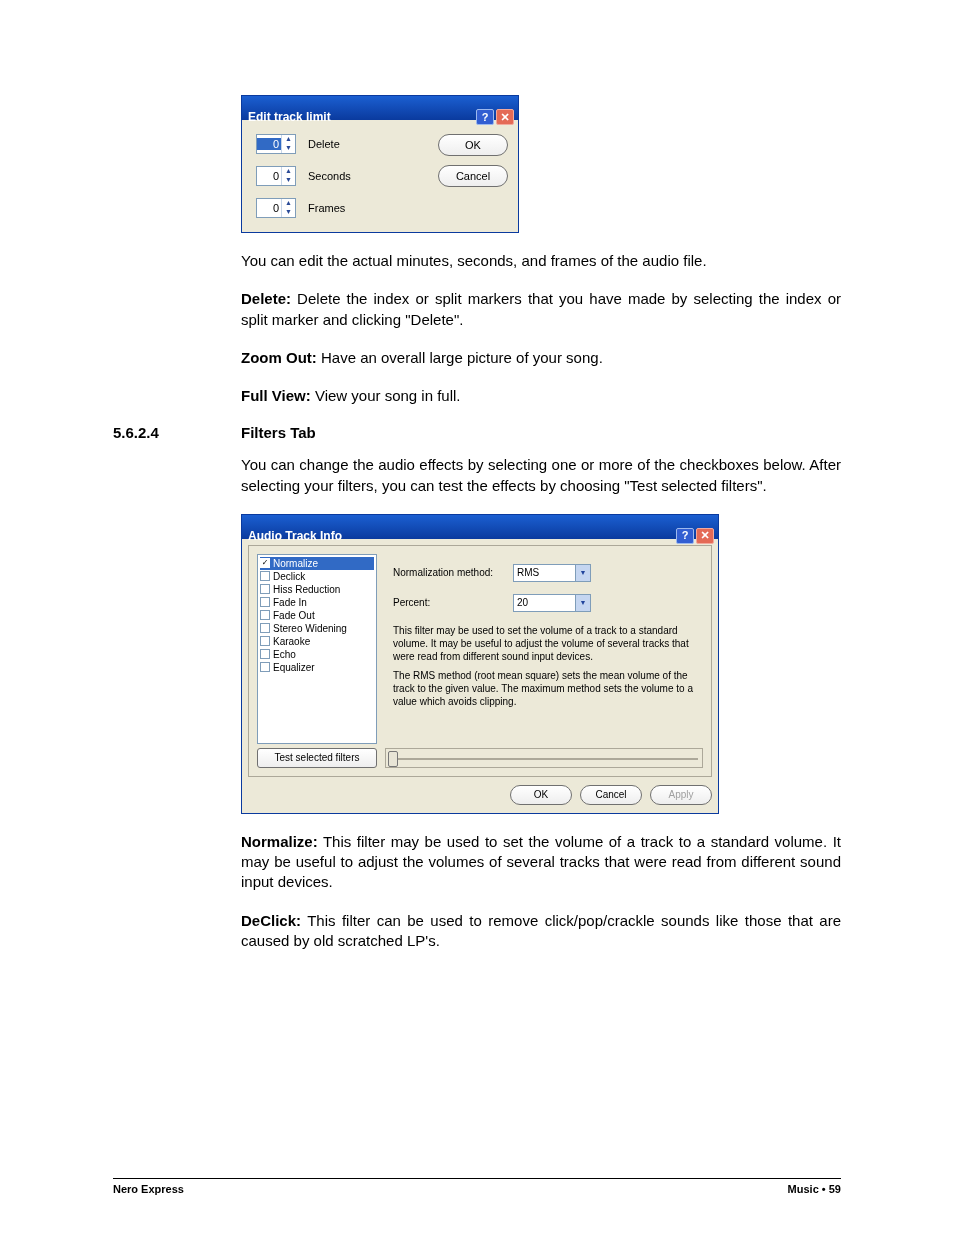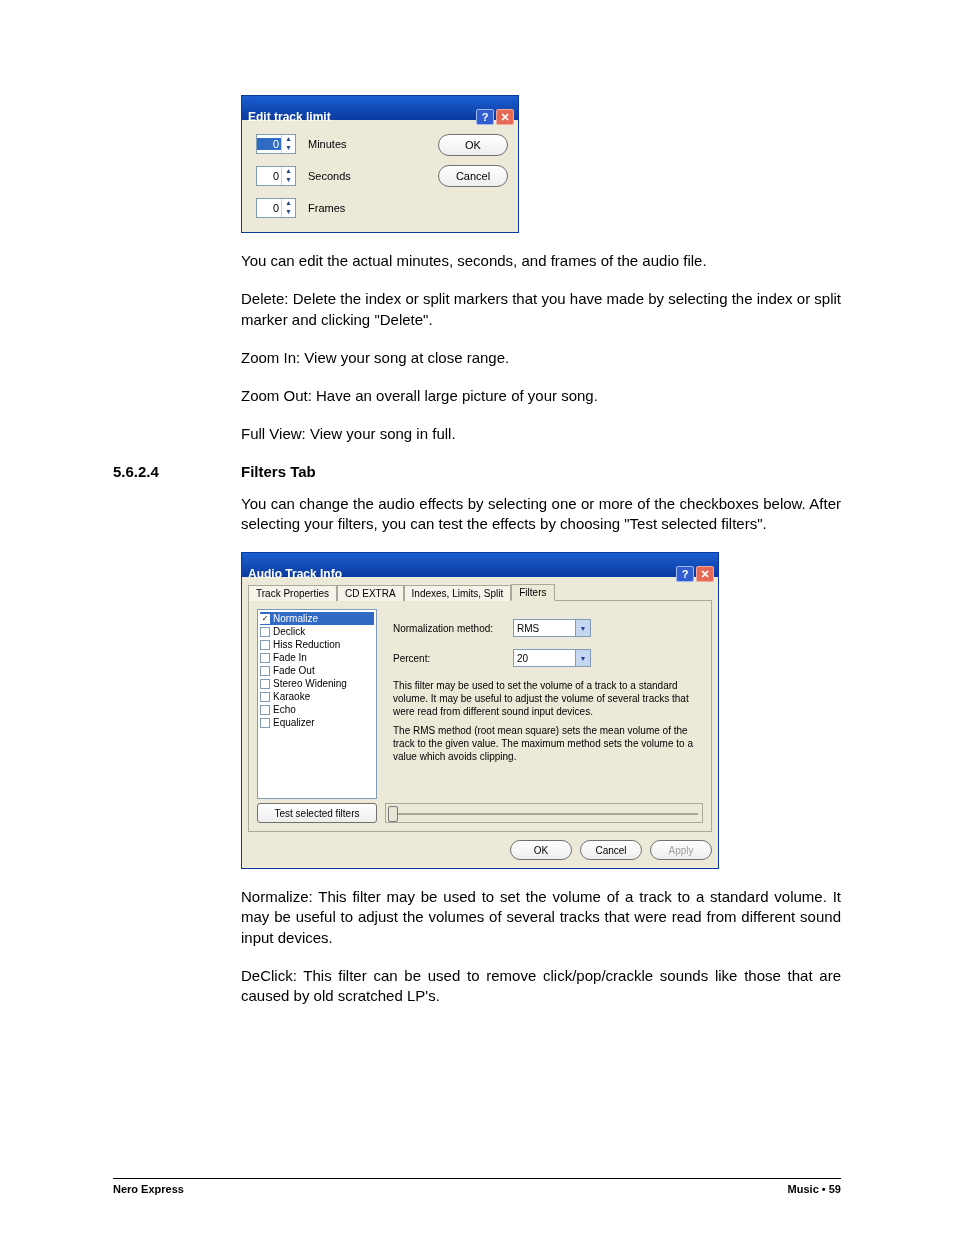--- a/index.html
+++ b/index.html
@@ -22,21 +22,21 @@
   .spin { width: 40px; height: 20px; border: 1px solid #7f9db9; background: #fff; display: flex; align-items: center; }
   .spin input { width: 24px; border: none; outline: none; font-size: 11px; text-align: right; padding: 0 2px; background: transparent; }
   .spin .arrows { width: 14px; display:flex; flex-direction:column; height:100%; border-left:1px solid #c7d6e8;}
   .spin .arrow { flex:1; font-size:7px; line-height:1; text-align:center; color:#2a4a97; cursor:pointer;}
   .spin.focused input { background: #316ac5; color: #fff; }
   .lbl { font-size: 11px; color: #000; }
   .btncol { display: flex; flex-direction: column; gap: 9px; padding-top:0px;}
   .winbtn { width: 70px; height: 22px; border: 1px solid #707070; border-radius: 11px; background: linear-gradient(to bottom, #fff, #eee); font-size: 11px; cursor: pointer; display:flex;align-items:center;justify-content:center;}
 
   .para { font-size: 15px; line-height: 1.35; text-align: justify; margin: 0 0 18px 0; }
-  .para b { font-weight: normal; }
+  .para b { font-weight: bold; }
 
   .sectionrow { display: flex; margin: 8px 0 14px 0; }
   .secnum { width: 128px; font-weight: bold; font-size: 15px; flex-shrink:0;}
   .sectitle { font-weight: bold; font-size: 15px; }
 
   .dlg2 { width: 478px; }
   .dlg2-inner { padding: 6px 6px 8px 6px; }
   .tabs { display: flex; align-items: flex-end; }
   .tab { font-size: 10px; padding: 2px 7px; border: 1px solid #aca899; border-bottom: none; background: #ece9d8; position: relative; bottom: -1px; cursor:pointer;}
   .tab.active { background: #ece9d8; z-index:2; border-bottom: 1px solid #ece9d8;}
@@ -84,21 +84,21 @@
       <div class="dlg1-body">
         <div class="spinners">
           <div class="spinrow">
             <div class="spin focused">
               <input value="0" style="">
               <span class="arrows">
                   <span class="arrow">▲</span>
                   <span class="arrow">▼</span>
                 </span>
             </div>
-            <span class="lbl">Minutes</span>
+            <span class="lbl">Delete</span>
           </div>
           <div class="spinrow">
             <div class="spin">
               <input value="0" style="">
               <span class="arrows">
                   <span class="arrow">▲</span>
                   <span class="arrow">▼</span>
                 </span>
             </div>
             <span class="lbl">Seconds</span>
@@ -120,21 +120,20 @@
         </div>
       </div>
     </div>
   </div>
 
   <div style="height:18px"></div>
 
   <div class="content">
     <p class="para">You can edit the actual minutes, seconds, and frames of the audio file.</p>
     <p class="para"><b>Delete:</b><span> Delete the index or split markers that you have made by selecting the index or split marker and clicking "Delete".</span></p>
-    <p class="para"><b>Zoom In:</b><span> View your song at close range.</span></p>
     <p class="para"><b>Zoom Out:</b><span> Have an overall large picture of your song.</span></p>
     <p class="para"><b>Full View:</b><span> View your song in full.</span></p>
   </div>
 
   <div class="sectionrow">
     <span class="secnum">5.6.2.4</span>
     <span class="sectitle">Filters Tab</span>
   </div>
 
   <div class="content">
@@ -144,26 +143,20 @@
   <div class="content">
     <div class="dlg dlg2">
       <div class="titlebar">
         <span class="titlebar-title">Audio Track Info</span>
         <span class="titlebar-btns">
           <span class="tbtn help">?</span>
           <span class="tbtn close">✕</span>
         </span>
       </div>
       <div class="dlg2-inner">
-        <div class="tabs">
-          <div class="tab">Track Properties</div>
-          <div class="tab">CD EXTRA</div>
-          <div class="tab">Indexes, Limits, Split</div>
-          <div class="tab active">Filters</div>
-        </div>
         <div class="tabpane">
           <div class="filtrow">
             <div class="flist" id="flist">
                 <div class="fitem sel">
                   <span class="cb">✓</span>
                   <span>Normalize</span>
                 </div>
                 <div class="fitem">
                   <span class="cb"></span>
                   <span>Declick</span>

